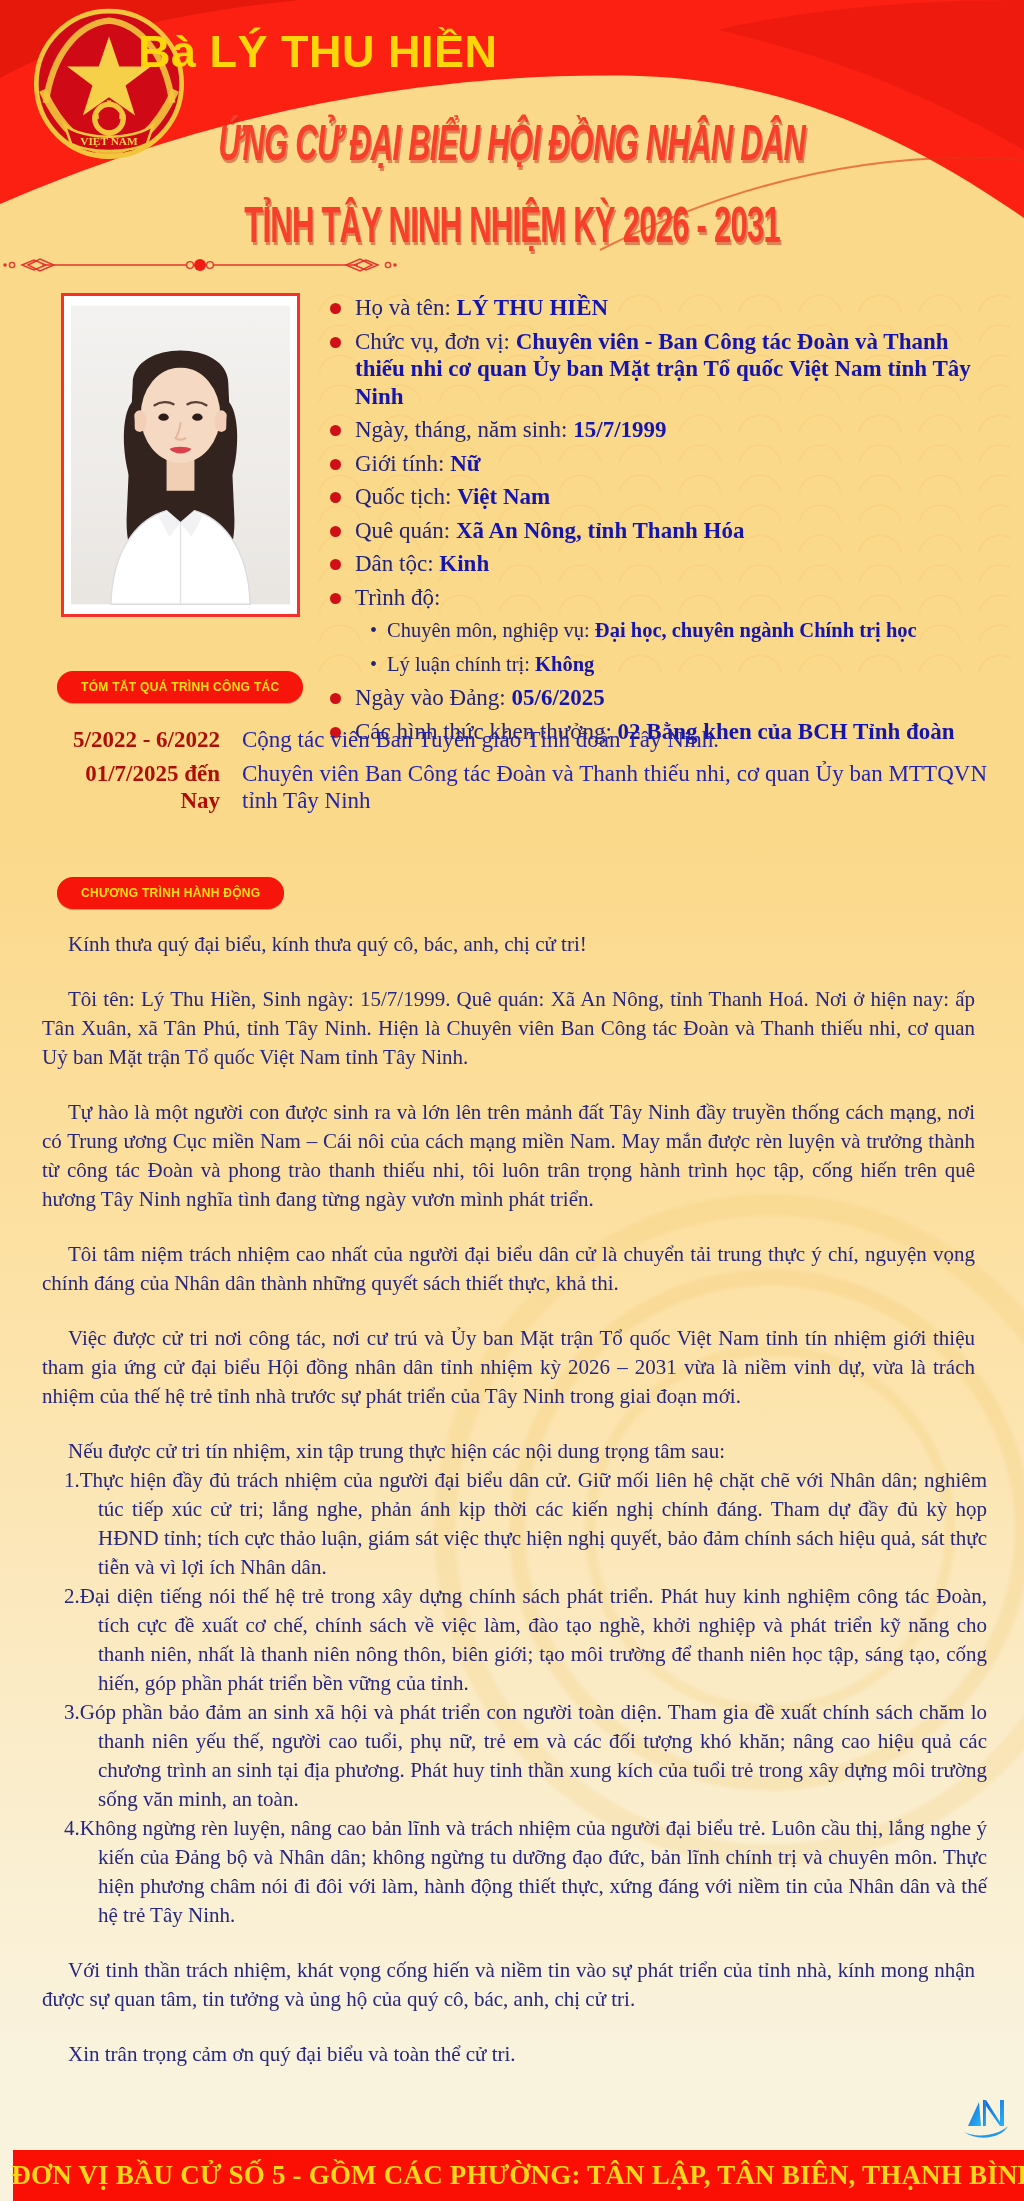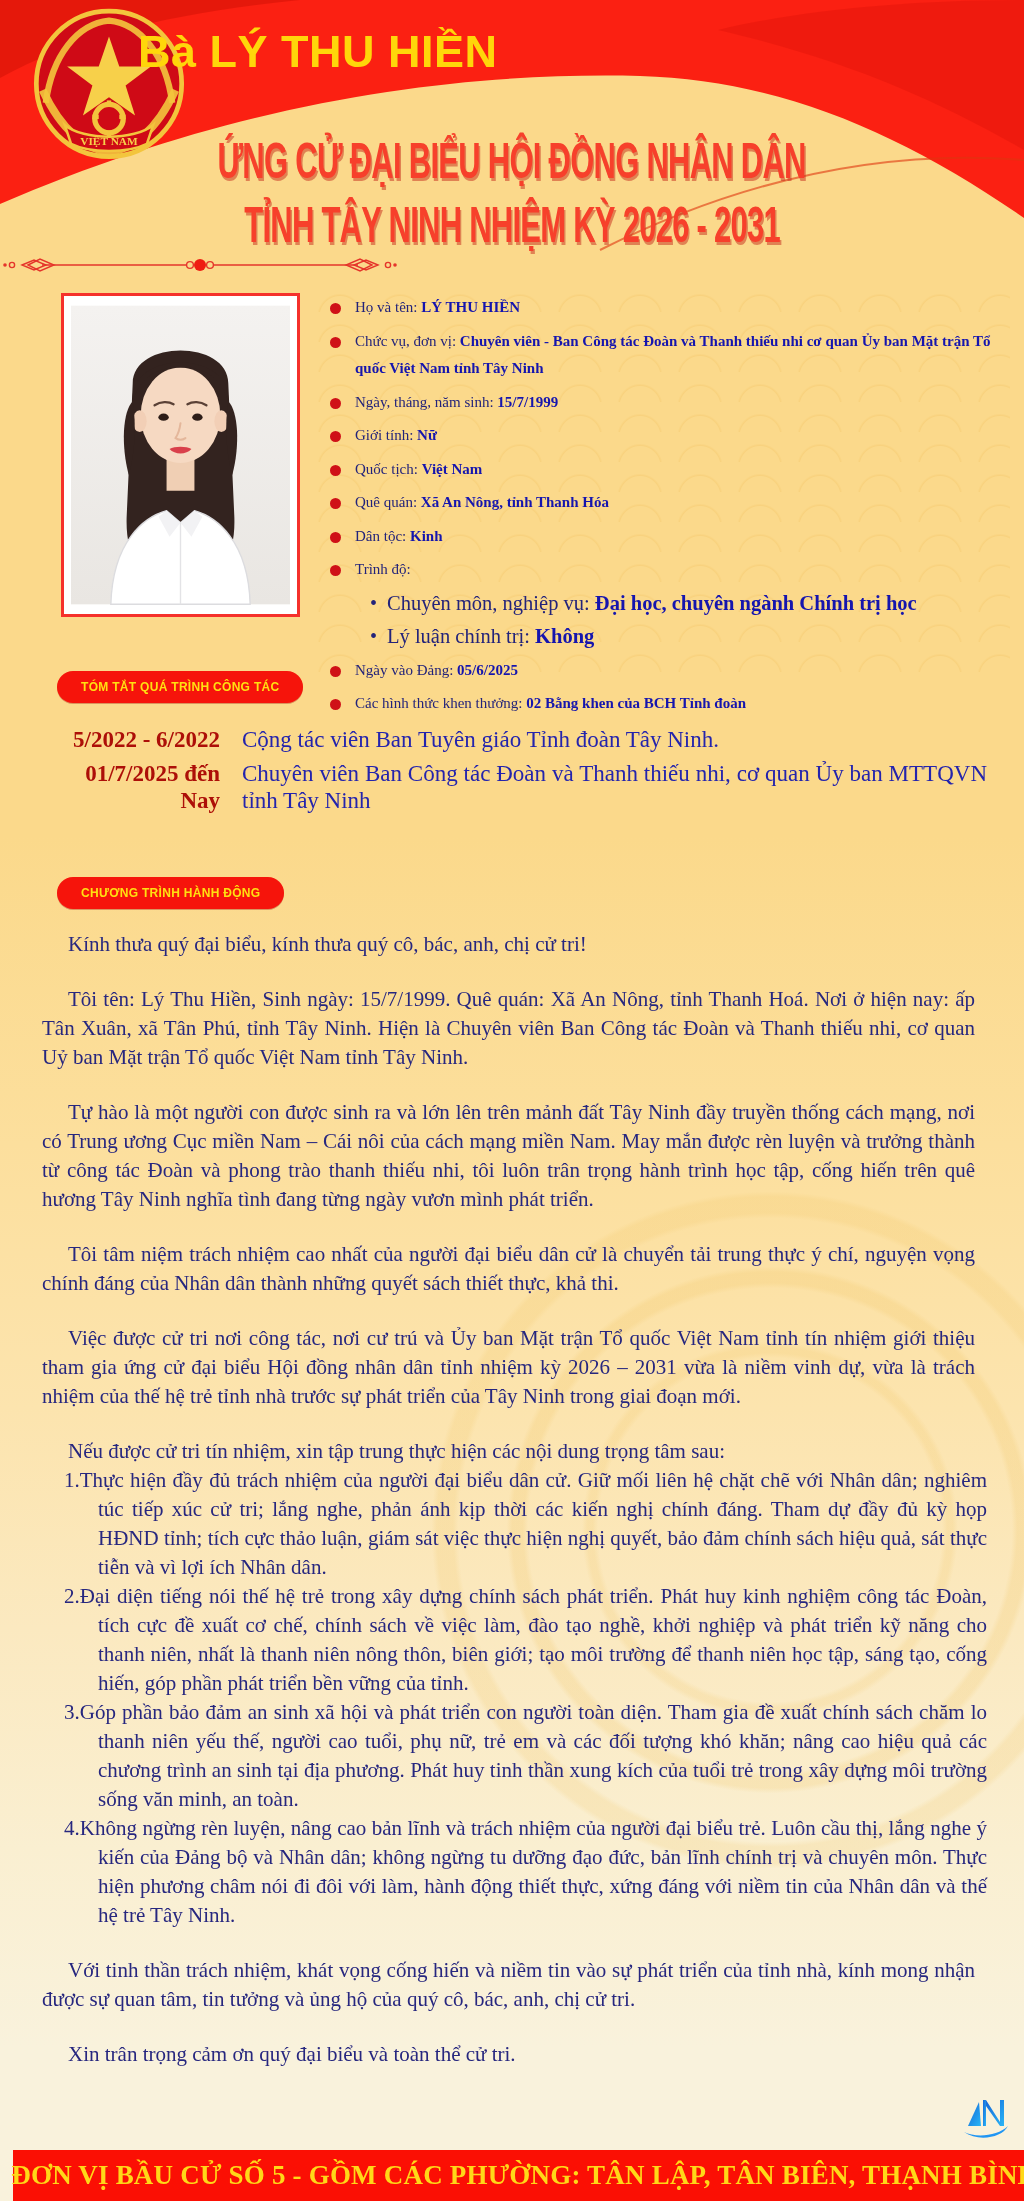--- a/index.html
+++ b/index.html
@@ -16,36 +16,36 @@
     font-family:"Liberation Sans",sans-serif;font-weight:bold;
     font-size:45px;color:#ffd60a;letter-spacing:.5px;white-space:nowrap;
   }
   .banner{position:absolute;left:0;width:1024px;text-align:center;}
   .banner-inner{
     display:inline-block;font-family:"Liberation Sans",sans-serif;font-weight:bold;
     font-size:43px;color:#f7402b;white-space:nowrap;letter-spacing:-1px;
     transform:scale(0.72,1.18);transform-origin:50% 50%;
     text-shadow:2px 3px 0 rgba(198,44,28,.5);
   }
-  .banner-1{top:136px;}
+  .banner-1{top:118px;font-style:italic;}
   .banner-2{top:200px;}
   .divider{position:absolute;left:0;top:256px;width:1024px;text-align:center;}
   
   .scallop{
     position:absolute;left:310px;top:282px;width:700px;height:390px;opacity:.33;pointer-events:none;
     background:radial-gradient(circle at 50% 115%, rgba(236,176,66,0) 20px, rgba(236,176,66,.55) 21px, rgba(236,176,66,0) 23px);
     background-size:60px 30px;
   }
   .photo{
     position:absolute;left:61px;top:293px;width:239px;height:324px;box-sizing:border-box;
     border:3px solid #f5312b;background:#fff;padding:7px;
   }
   .photo svg{display:block;width:100%;height:100%;}
   .info{position:absolute;left:330px;top:294px;width:662px;}
-  .info-row{display:flex;margin-bottom:6px;line-height:27.5px;font-size:15px;color:#23237a;}
+  .info-row{display:flex;margin-bottom:6px;line-height:27.5px;font-size:23px;color:#23237a;}
   .info-row .bullet{
     flex:0 0 11px;width:11px;height:11px;border-radius:50%;background:#cf1117;
     margin:9px 14px 0 0;
   }
   .info-row .val{color:#1515ae;font-weight:bold;}
   .sub-row{display:flex;margin:0 0 6px 40px;line-height:27.5px;font-size:20.5px;color:#23237a;}
   .sub-row .dot{flex:0 0 auto;margin-right:10px;color:#23237a;font-size:20px;}
   .sub-row .val{color:#1515ae;font-weight:bold;}
   
   .badge{

